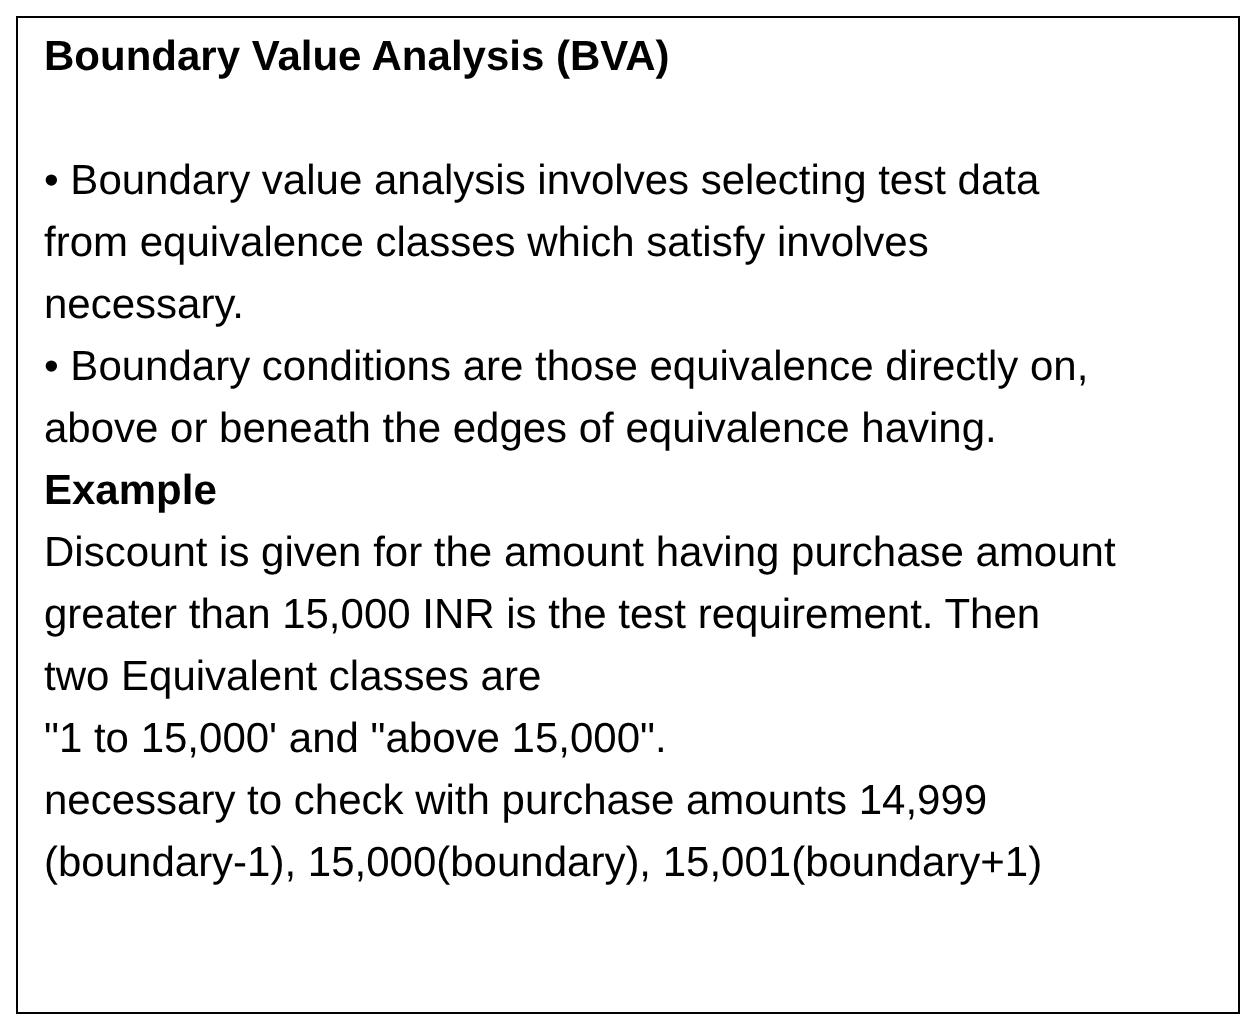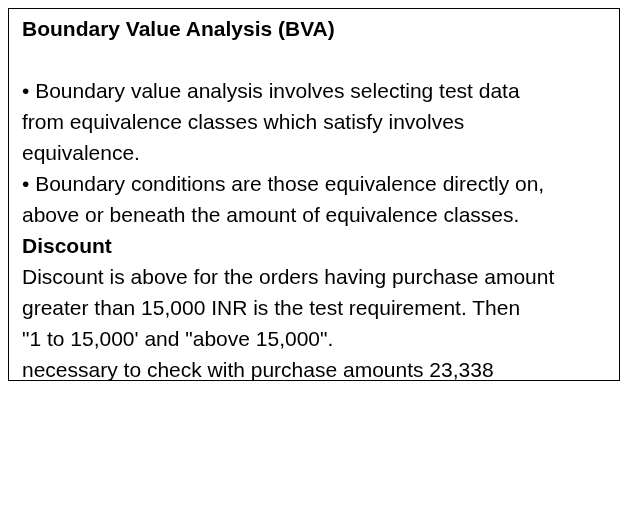--- a/index.html
+++ b/index.html
@@ -1,18 +1,18 @@
 <!DOCTYPE html>
 <html><head>
 <meta charset="utf-8">
 <style>
   html, body { margin: 0; padding: 0; background: #ffffff; }
   body { width: 629px; height: 517px; position: relative; overflow: hidden; }
   .box {
-    position: absolute; left: 8px; top: 8px; width: 612px; height: 373px;
+    position: absolute; left: 8px; top: 8px; width: 612px; height: 499px;
     border: 1px solid #000; box-sizing: border-box; background: #fff;
   }
   .content {
     position: absolute; left: 13px; top: 4px; right: 6px;
     font-family: "Liberation Sans", sans-serif;
     font-size: 21px; line-height: 31px; color: #000;
   }
   .line { white-space: nowrap; height: 31px; }
   .bold { font-weight: bold; }
   .blank { height: 31px; }
@@ -21,29 +21,31 @@
 <body>
 
 <div class="box">
   <div class="content">
     <div class="line bold">Boundary Value Analysis (BVA)</div>
     <div class="blank"></div>
 
     <div>
       <div class="line">• Boundary value analysis involves selecting test data</div>
       <div class="line">from equivalence classes which satisfy involves</div>
-      <div class="line">equivalence.</div>
+      <div class="line">necessary.</div>
     </div>
     <div>
       <div class="line">• Boundary conditions are those equivalence directly on,</div>
-      <div class="line">above or beneath the amount of equivalence classes.</div>
+      <div class="line">above or beneath the edges of equivalence having.</div>
     </div>
 
-    <div class="line bold">Discount</div>
+    <div class="line bold">Example</div>
 
     <div>
-      <div class="line">Discount is above for the orders having purchase amount</div>
+      <div class="line">Discount is given for the amount having purchase amount</div>
       <div class="line">greater than 15,000 INR is the test requirement. Then</div>
+      <div class="line">two Equivalent classes are</div>
       <div class="line">"1 to 15,000' and "above 15,000".</div>
-      <div class="line">necessary to check with purchase amounts 23,338</div>
+      <div class="line">necessary to check with purchase amounts 14,999</div>
+      <div class="line">(boundary-1), 15,000(boundary), 15,001(boundary+1)</div>
     </div>
   </div>
 </div>
 
 </body></html>

